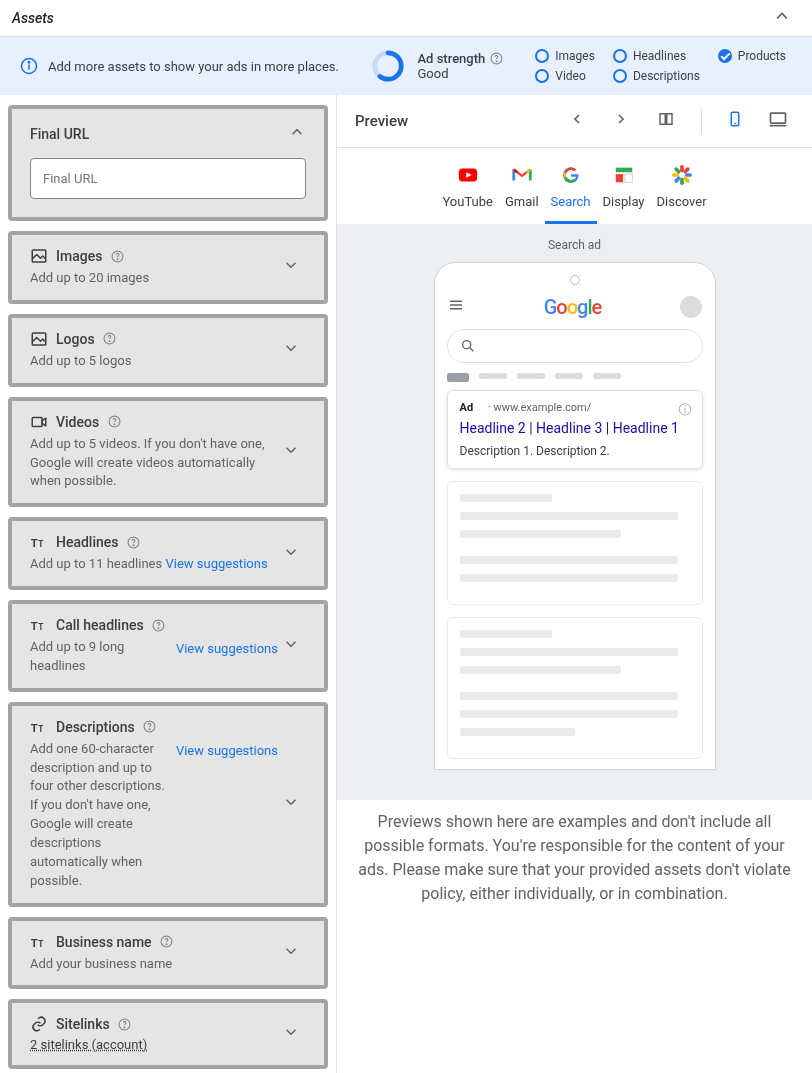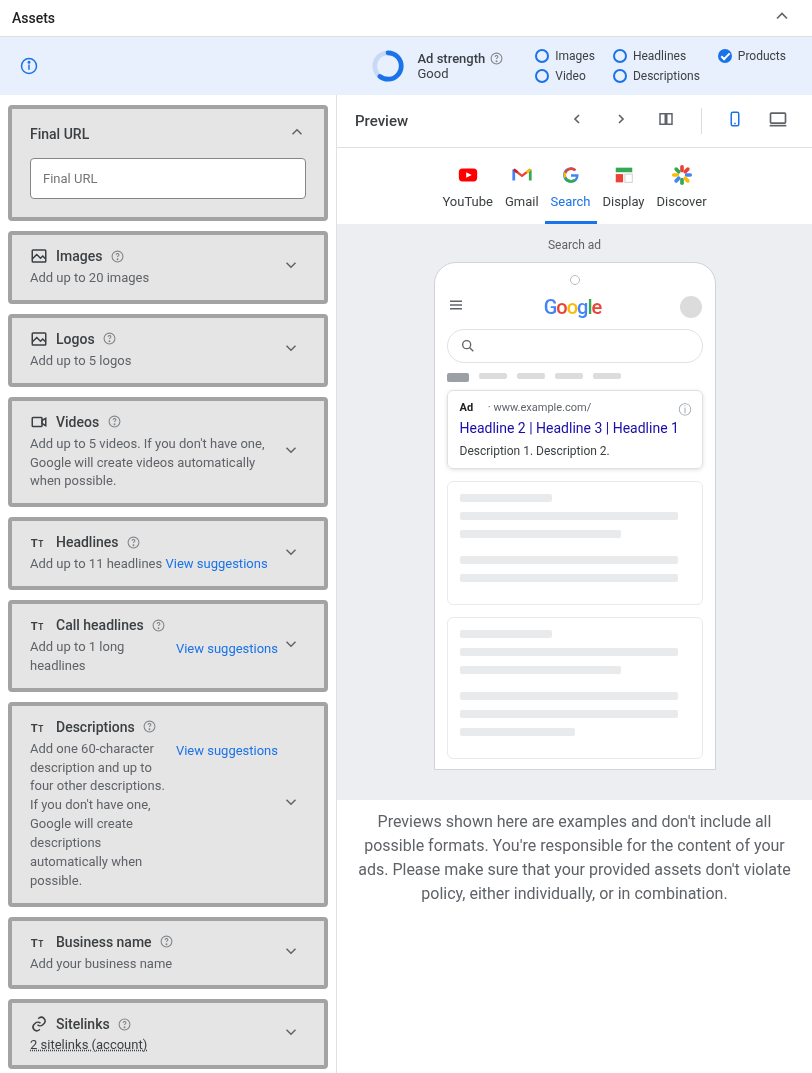--- a/index.html
+++ b/index.html
@@ -1,18 +1,18 @@
 <!DOCTYPE html>
 <html><head>
 <meta charset="utf-8">
 <style>
   * { box-sizing: border-box; margin: 0; padding: 0; font-family: Roboto, Arial, sans-serif; }
   body { background: #fff; width: 812px; }
   .page-header { display: flex; align-items: center; justify-content: space-between; padding: 6px 20px 6px 12px; border-bottom: 1px solid #e0e0e0; }
-  .page-title { font-size: 14px; font-weight: 500; color: #202124; }
+  .page-title { font-size: 14px; font-weight: 500; color: #202124; font-style: italic; }
   .chev { color: #5f6368; cursor: pointer; }
   .info-bar { background: #e8f0fe; display: flex; align-items: center; padding: 12px 20px; gap: 12px; }
   .info-bar .msg { font-size: 13px; color: #3c4043; flex: 0 0 auto; display: flex; align-items: center; gap: 10px; }
   .info-icon { width: 18px; height: 18px; color: #1a73e8; display:inline-flex; align-items:center; justify-content:center;}
   .strength-wrap { display: flex; align-items: center; gap: 12px; margin-left: auto; }
   .ring { width: 34px; height: 34px; }
   .strength-text { display: flex; flex-direction: column; font-size: 13px; color: #3c4043; }
   .strength-text .lbl { display: flex; align-items: center; gap: 4px; font-weight: 500;}
   .checks { display: grid; grid-template-columns: repeat(3, auto); column-gap: 18px; row-gap: 6px; margin-left: 20px; margin-right: 6px;}
   .check-item { display: flex; align-items: center; gap: 6px; font-size: 12px; color: #3c4043; }
@@ -97,20 +97,21 @@
 
 <div class="info-bar">
   <div class="msg">
     <span class="info-icon">
       <svg width="18" height="18" viewBox="0 0 24 24" fill="none" stroke="currentColor" stroke-width="2">
           <circle cx="12" cy="12" r="10"></circle>
           <line x1="12" y1="10" x2="12" y2="17"></line>
           <circle cx="12" cy="7" r="1" fill="currentColor"></circle>
         </svg>
     </span>
+    <span>Add more assets to show your ads in more places.</span>
   </div>
   <div class="strength-wrap">
     <svg class="ring" viewBox="0 0 36 36">
       <circle cx="18" cy="18" r="14" fill="none" stroke="#c9d8f5" stroke-width="5"></circle>
       <circle cx="18" cy="18" r="14" fill="none" stroke="#1a73e8" stroke-width="5" stroke-dasharray="53 88" stroke-linecap="round" transform="rotate(-90 18 18)"></circle>
     </svg>
     <div class="strength-text">
       <span class="lbl">
           <span>Ad strength</span>
         <span class="help-q">
@@ -285,21 +286,21 @@
           <span>Call headlines</span>
           <span class="help-q">
                 <svg width="13" height="13" viewBox="0 0 24 24" fill="none" stroke="currentColor" stroke-width="2">
                   <circle cx="12" cy="12" r="10"></circle>
                   <path d="M9.5 9a2.5 2.5 0 1 1 3.5 2.3c-.8.4-1 1-1 1.7"></path>
                   <circle cx="12" cy="17" r="0.8" fill="currentColor"></circle>
                 </svg>
               </span>
         </div>
         <div class="card-sub sub-flex">
-          <span class="main-sub">Add up to 1 long headlines</span>
+          <span class="main-sub">Add up to 9 long headlines</span>
           <span class="link2">View suggestions</span>
         </div>
       </div>
       <span class="card-expand"><svg width="18" height="18" viewBox="0 0 24 24" fill="none" stroke="currentColor" stroke-width="2">
               <polyline points="6 9 12 15 18 9"></polyline>
             </svg></span>
     </div>
       </div>
 
     <div class="card">

